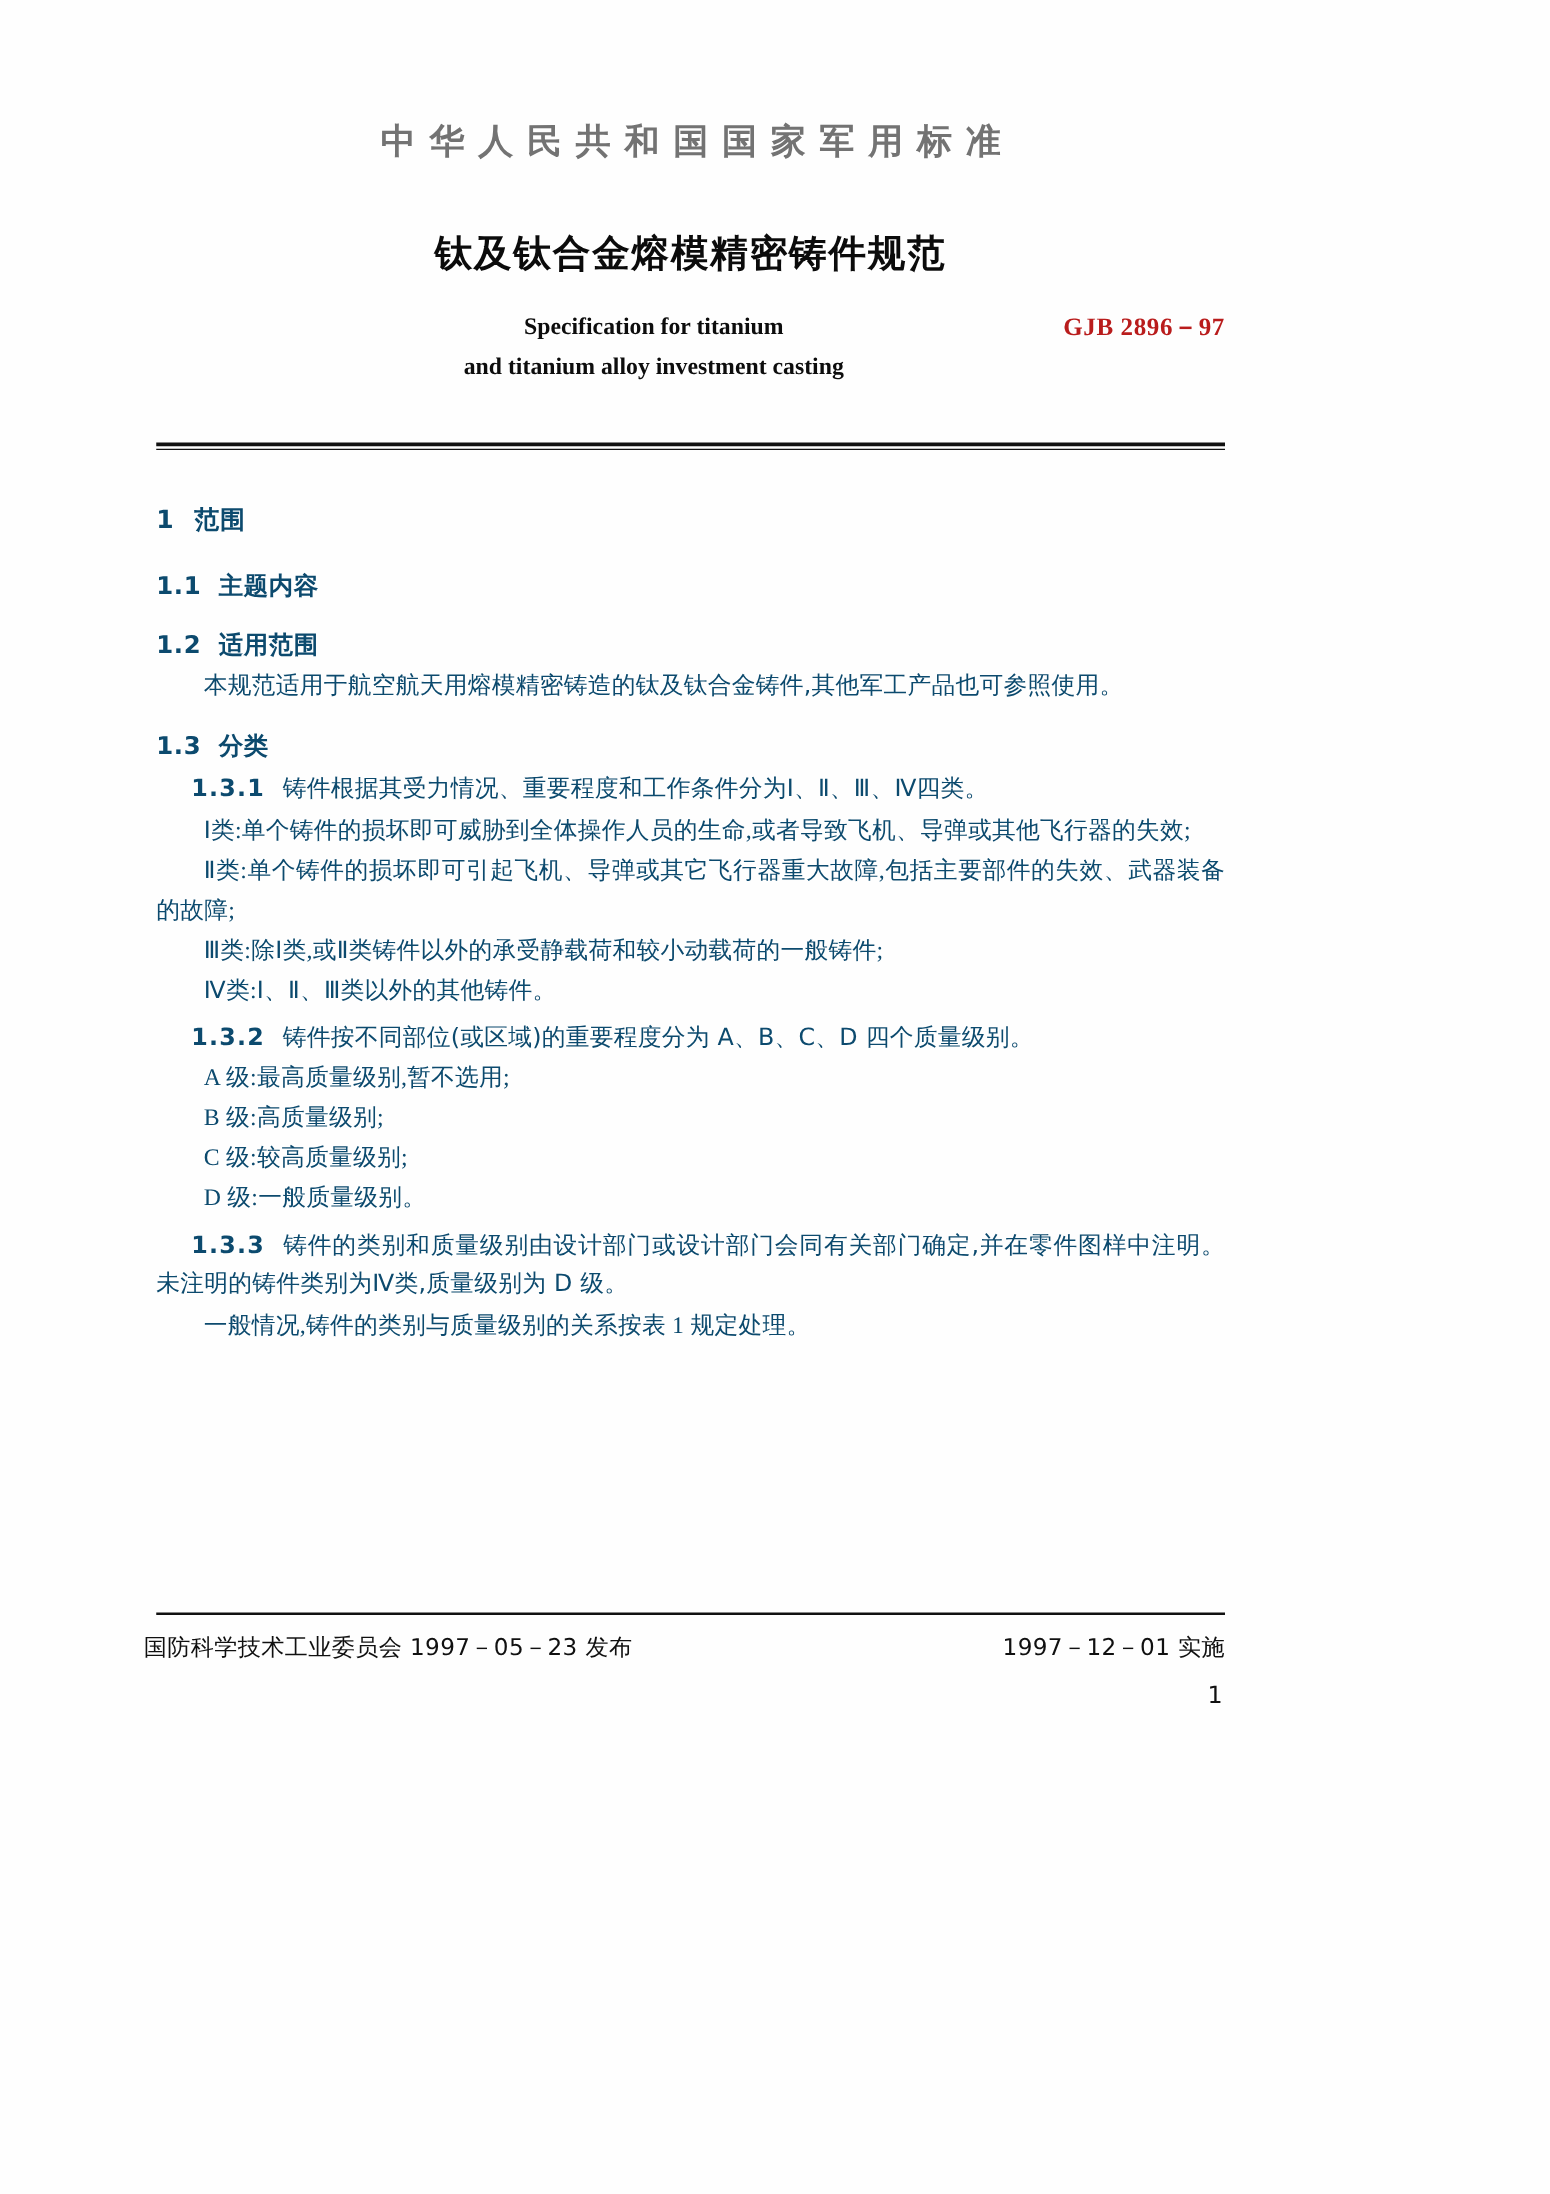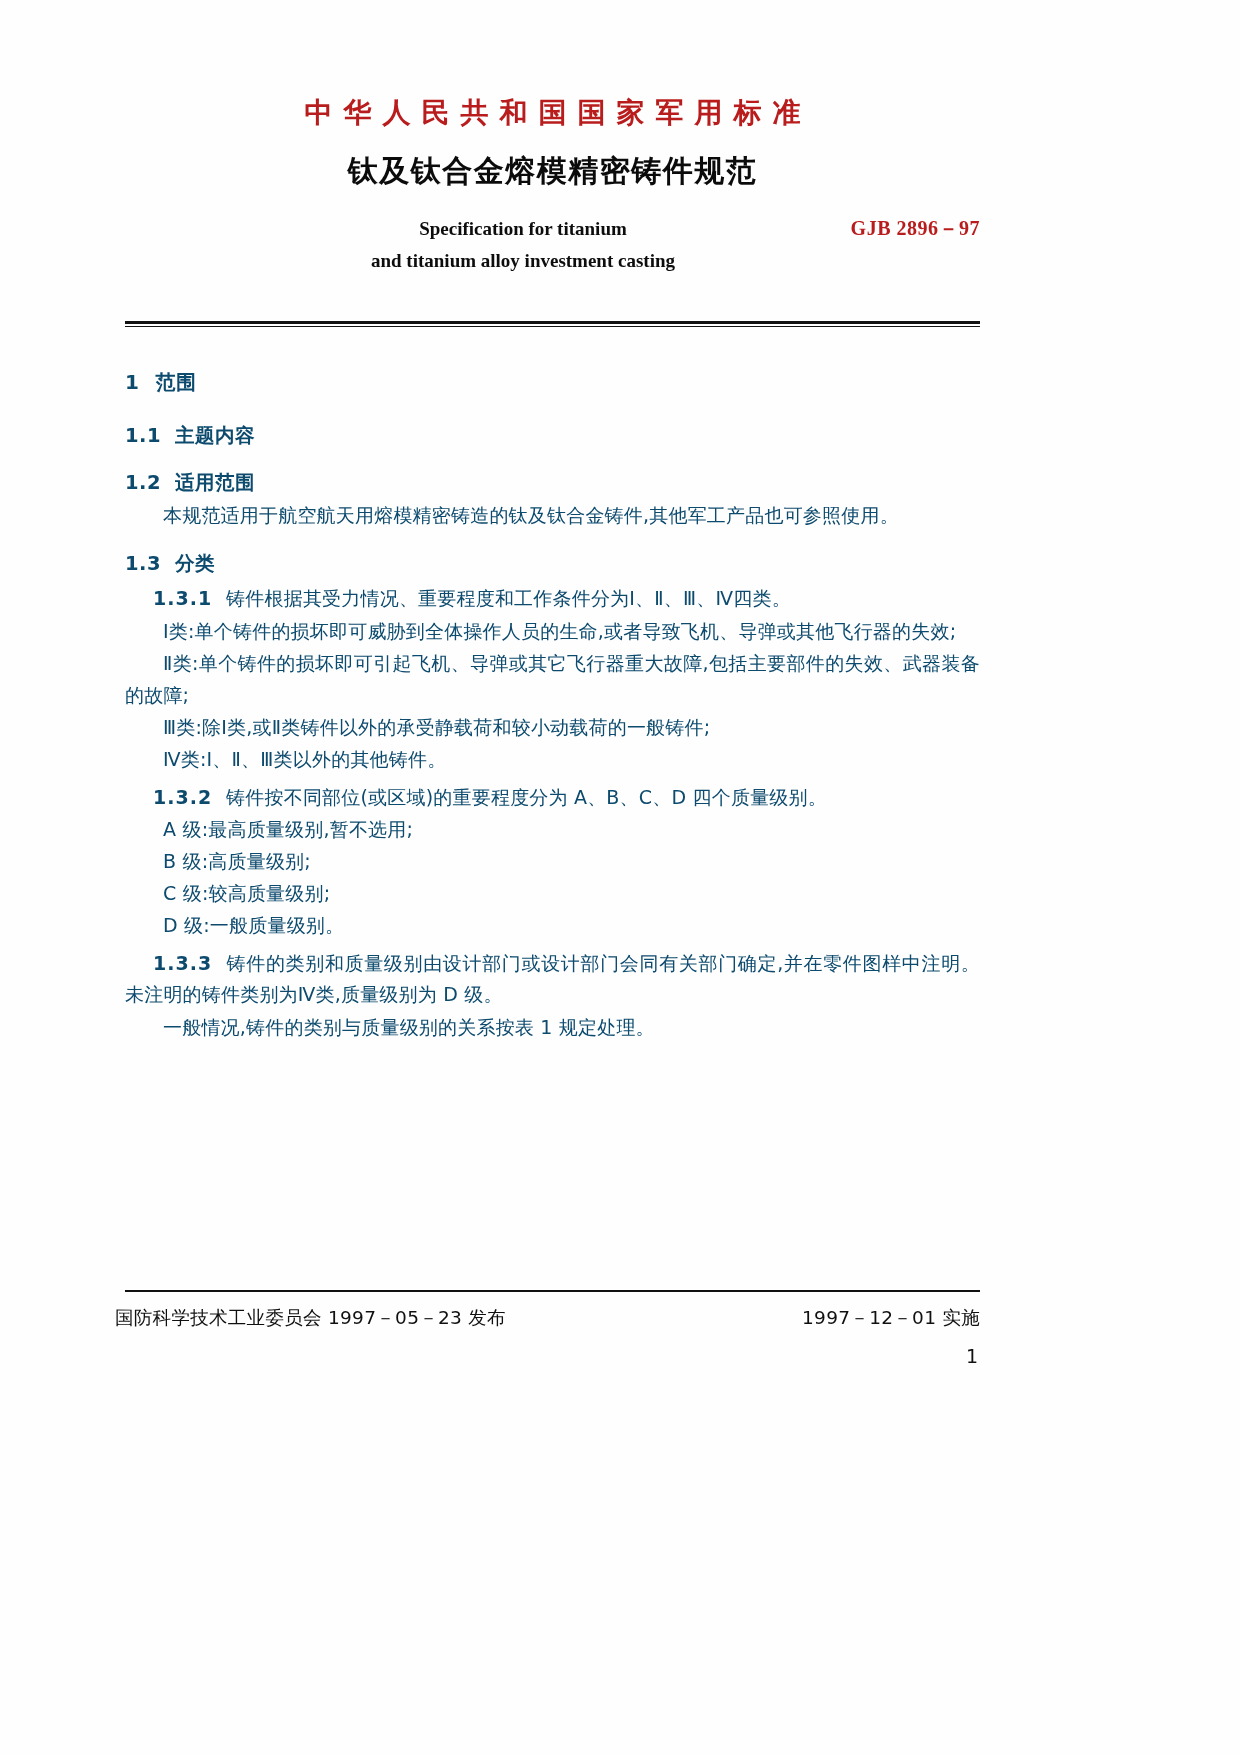--- a/index.html
+++ b/index.html
@@ -33,31 +33,31 @@
   
   .masthead {
     padding-top: 96px;
     text-align: center;
   }
   .national-title {
     font-family: "DejaVu Sans", "Liberation Sans", sans-serif;
     font-weight: bold;
     font-size: 28px;
     letter-spacing: 11px;
-    color: #b91c1c;
+    color: #737373;
     padding-left: 11px;
     line-height: 1.2;
   }
   .doc-title {
     font-family: "DejaVu Sans", "Liberation Sans", sans-serif;
     font-weight: bold;
     font-size: 30px;
     letter-spacing: 1.5px;
     color: #0b0b0b;
-    margin-top: 23px;
+    margin-top: 56px;
     line-height: 1.2;
   }
 
   .subtitle-row {
     position: relative;
     margin-top: 24px;
     height: 72px;
   }
   .eng-subtitle {
     position: absolute;
@@ -143,20 +143,21 @@
     letter-spacing: 1px;
     margin-left: 28px;
   }
   .subitem {
     font-size: 19px;
     line-height: 1.68;
     text-indent: 2em;
     margin: 0;
     text-align: justify;
     letter-spacing: 0.2px;
+    font-family: Liberation Serif, serif;
   }
 
   
   .footer {
     position: absolute;
     left: 125px;
     top: 1305px;
     width: 855px;
     font-family: "DejaVu Sans", "Liberation Sans", sans-serif;
     font-size: 18.5px;

